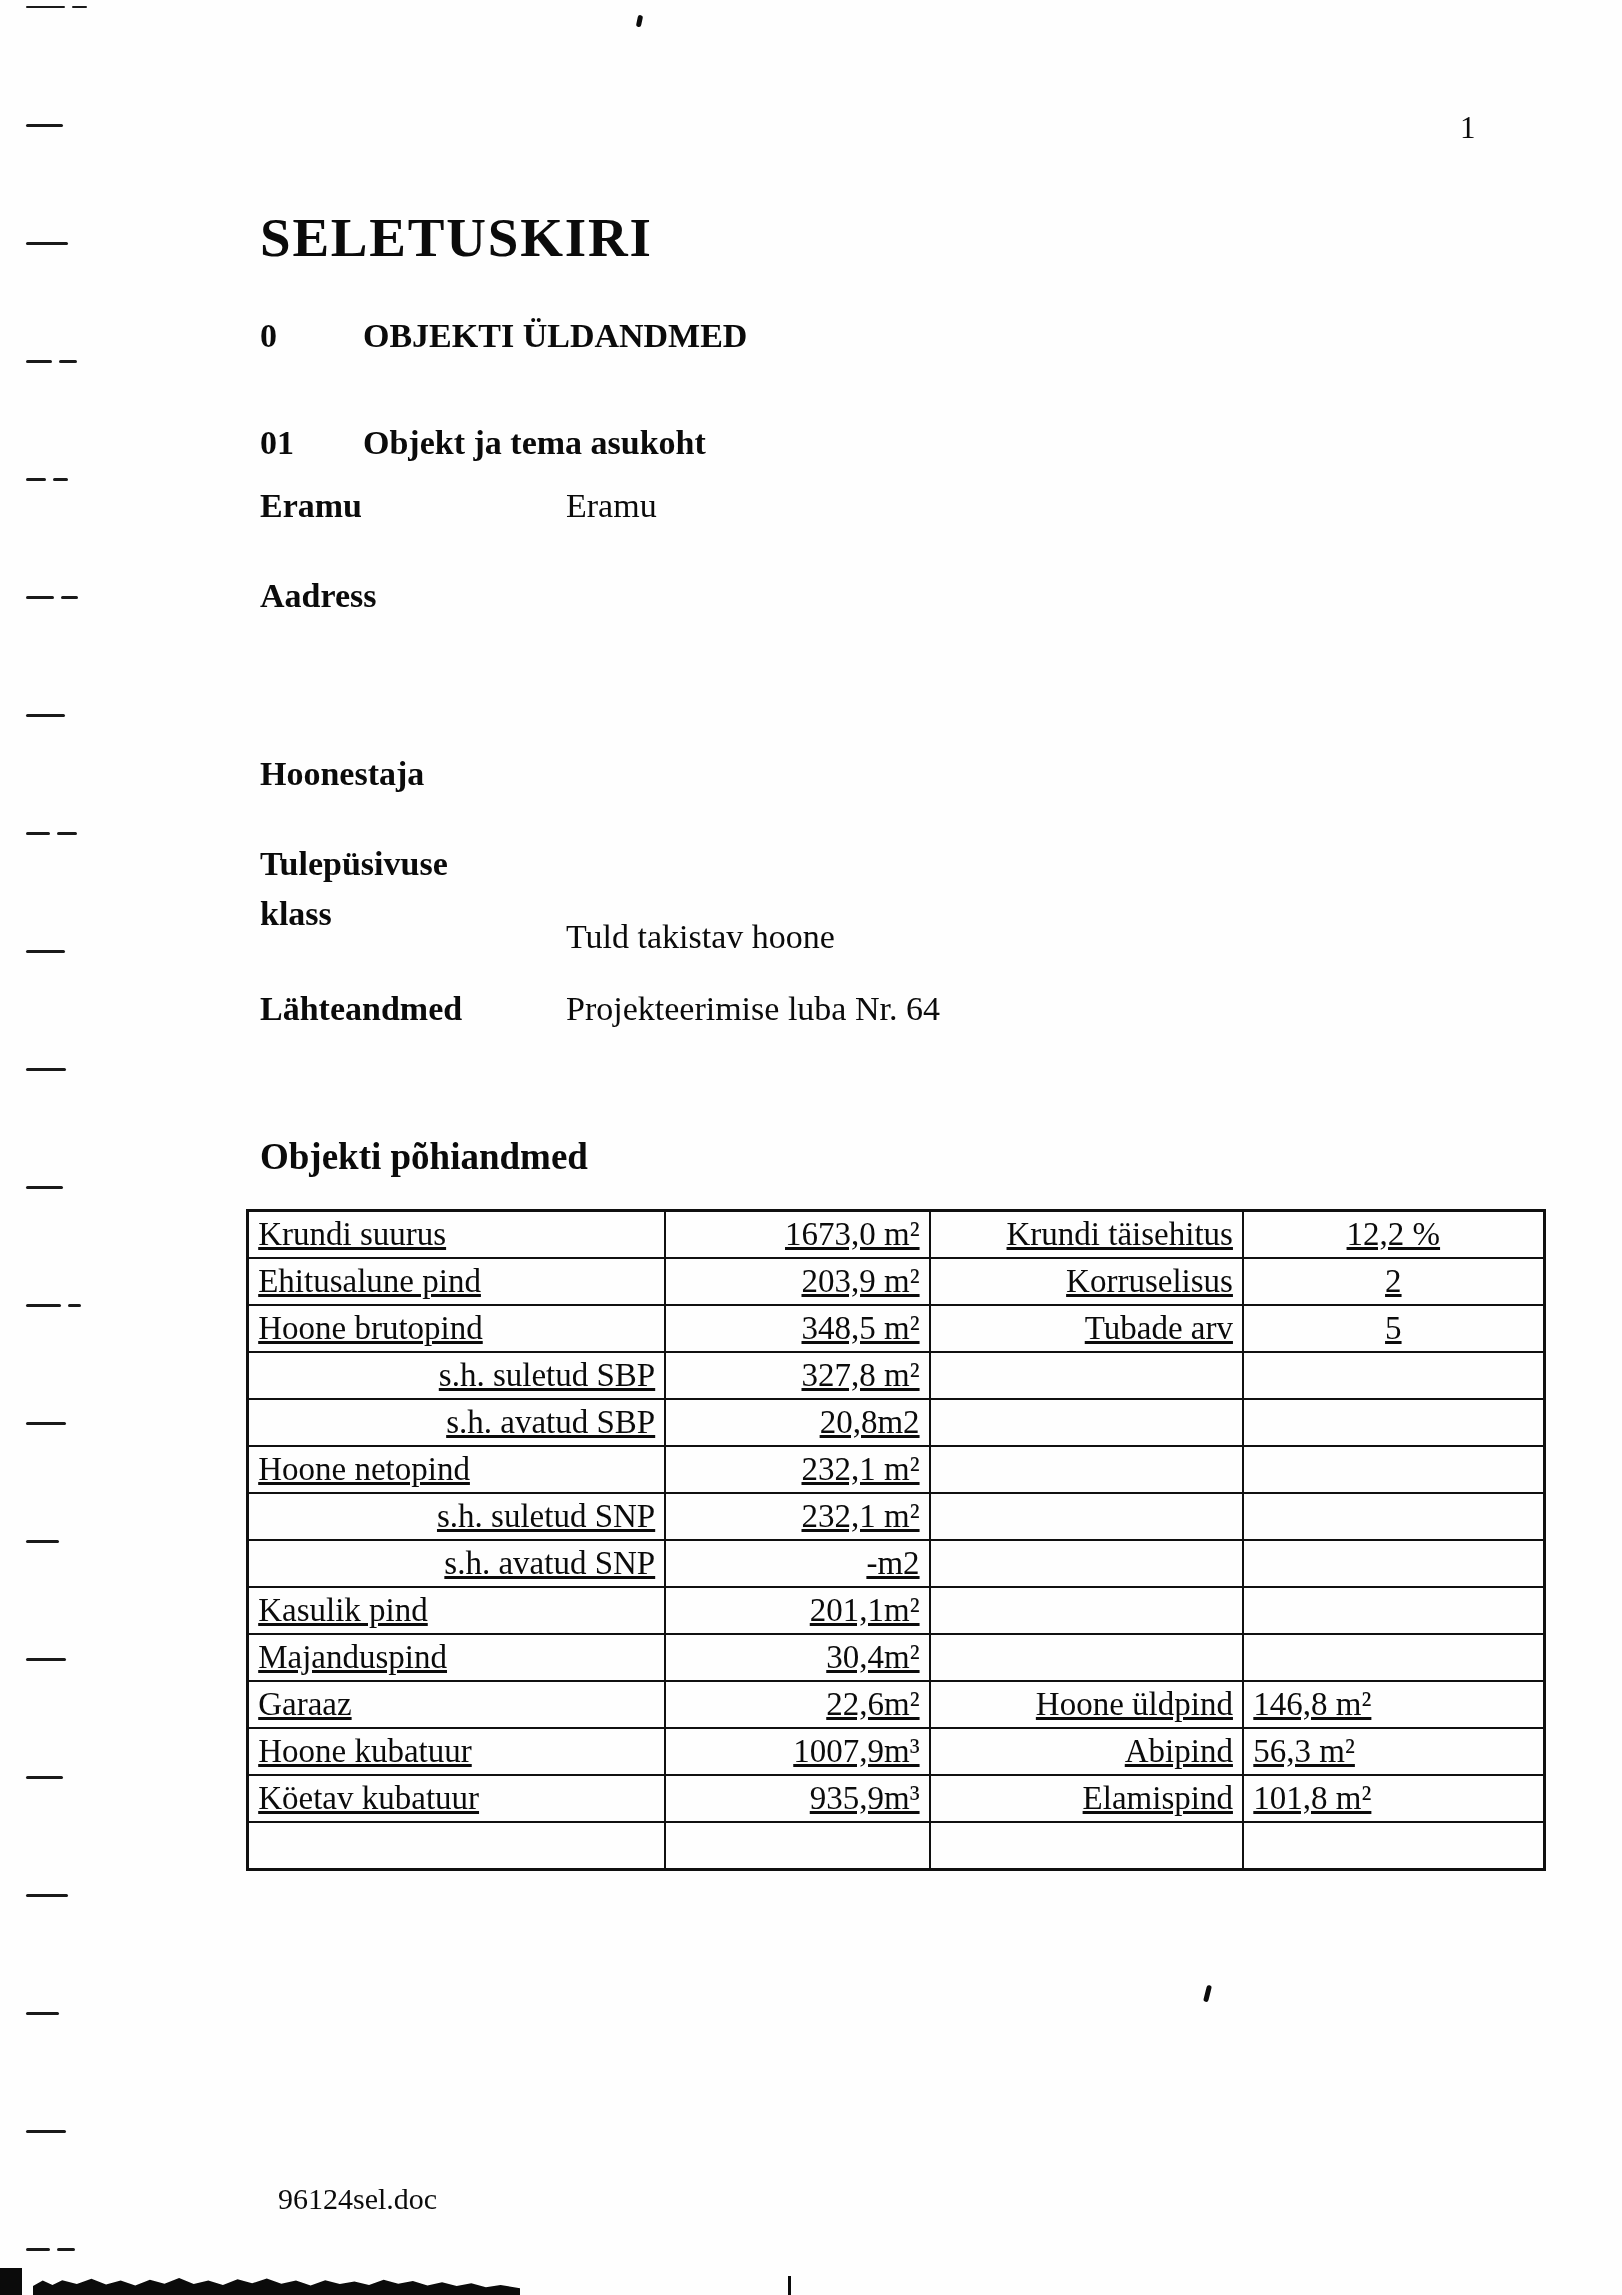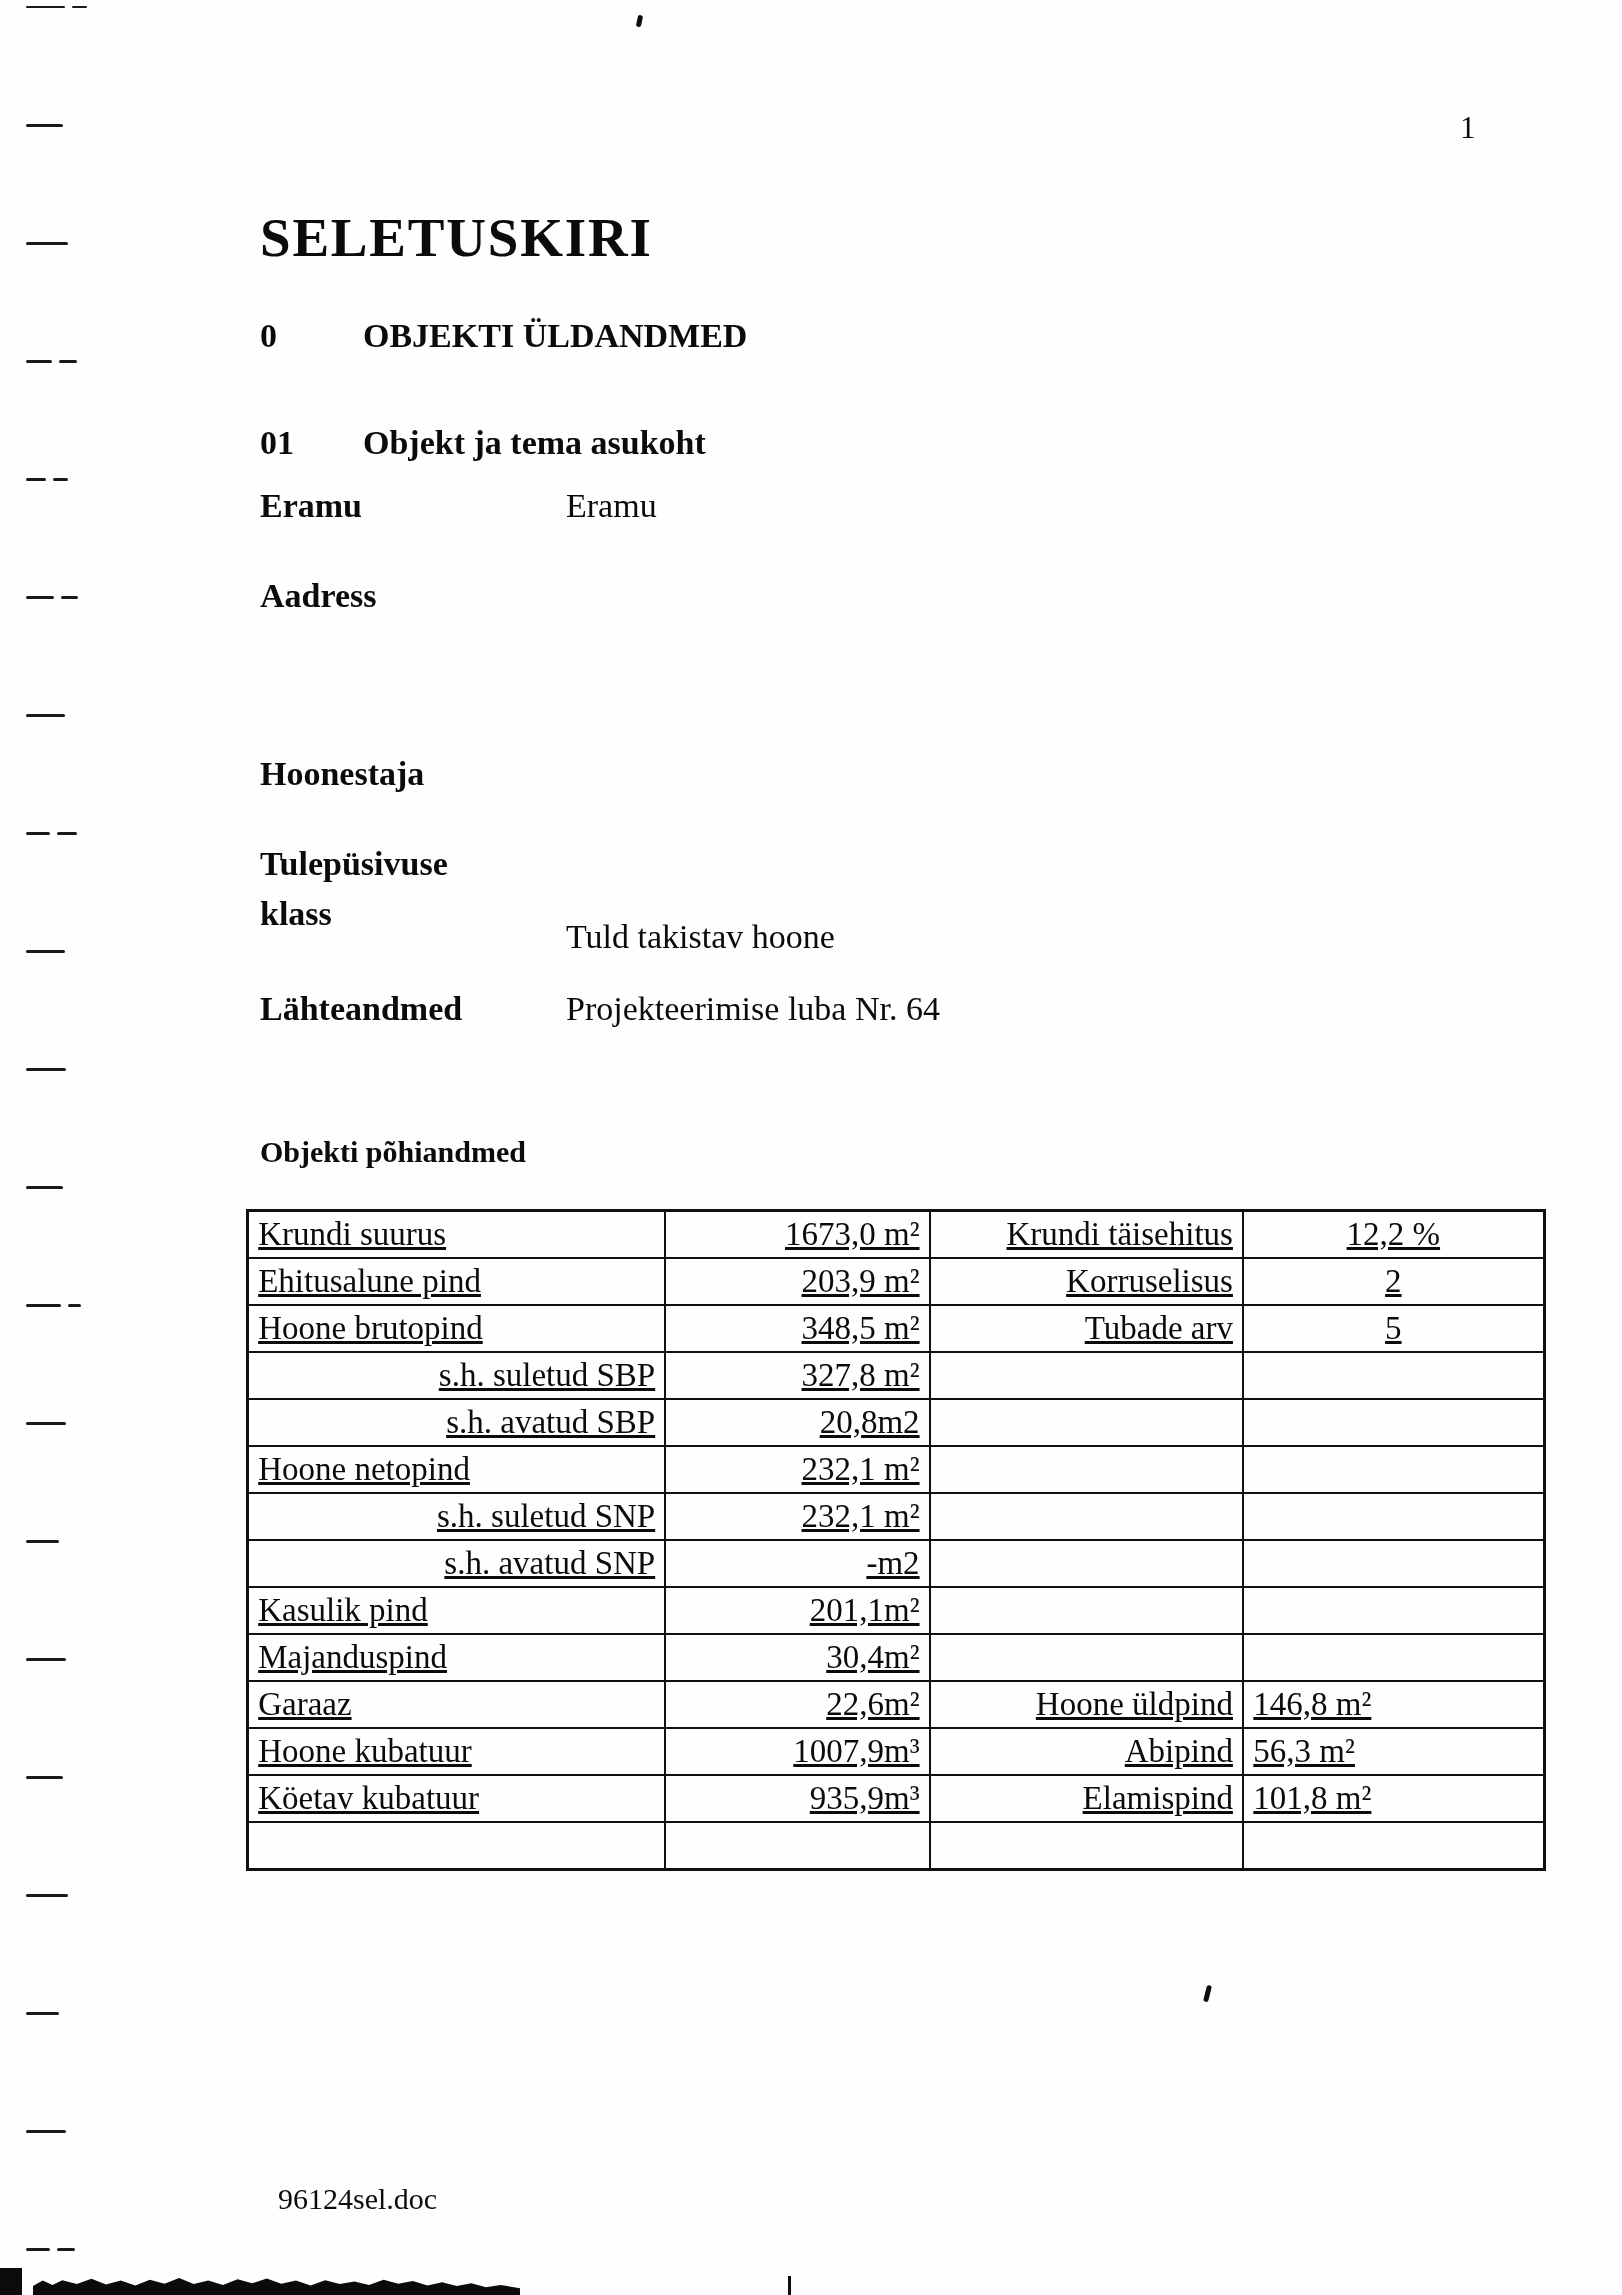--- a/index.html
+++ b/index.html
@@ -21,21 +21,21 @@
     font-size: 55px; font-weight: 700; letter-spacing: 1.8px;
     margin: 0;
   }
 
   .sec-heading { display: flex; font-size: 34px; font-weight: 700; }
   .sec-num { width: 103px; flex: none; }
 
   .field-label { font-size: 34px; font-weight: 700; }
   .field-value { font-size: 34px; }
 
-  .sub-heading { font-size: 30px; font-weight: 700; }
+  .sub-heading { font-size: 37px; font-weight: 700; }
 
   table.main {
     position: absolute;
     left: 246px; top: 1209px;
     width: 1254px;
     border-collapse: collapse;
     table-layout: fixed;
     border: 3.7px solid #101010;
     text-decoration: underline;
   }

